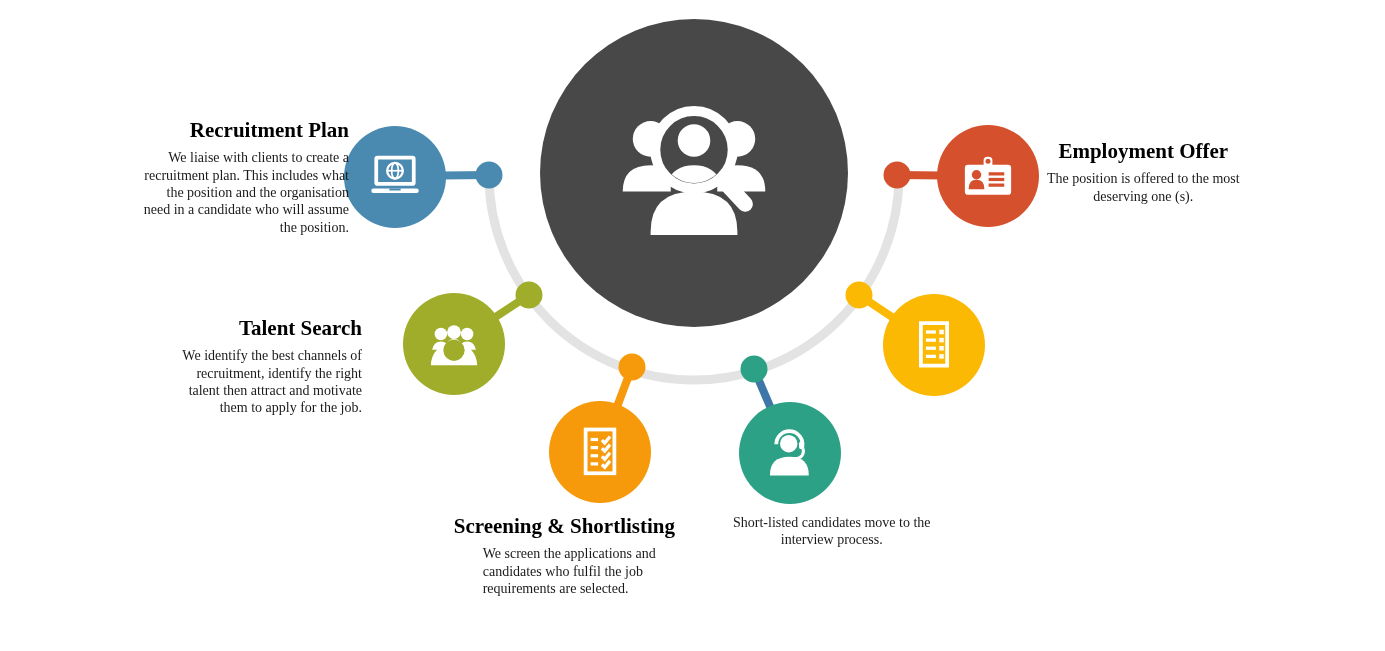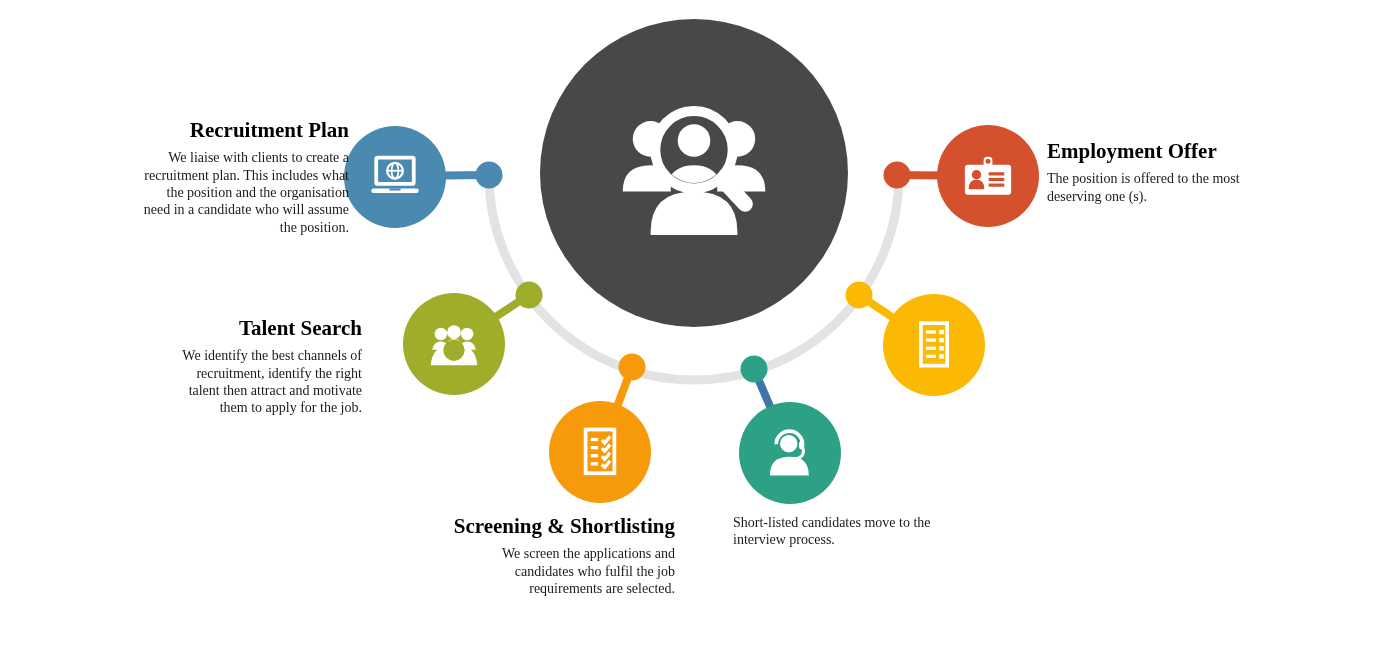--- a/index.html
+++ b/index.html
@@ -11,23 +11,23 @@
   .node{
     position:absolute;border-radius:50%;z-index:3;
     display:flex;align-items:center;justify-content:center;
   }
   .node svg{display:block;}
   .center-node{z-index:2;}
   .step-text{position:absolute;z-index:4;color:#1a1a1a;}
   .step-title{font-size:21px;font-weight:bold;color:#000;line-height:1.15;margin:0 0 7px 0;}
   .step-desc{font-size:14px;line-height:1.24;margin:0;white-space:pre-line;}
   .align-right{text-align:right;}
-  .align-left{text-align:left;}
+  .align-left{text-align:center;}
   #text-screening-shortlisting .step-title{text-align:center;}
-  #text-screening-shortlisting .step-desc{text-align:right;}
+  #text-screening-shortlisting .step-desc{text-align:left;margin-left:29px;}
   
   #text-recruitment-plan{right:1036px;top:118px;}
   #text-talent-search{right:1023px;top:316px;}
   #text-screening-shortlisting{right:710px;top:514px;}
   #text-interviewing{left:733px;top:514px;}
   #text-evaluation{left:996px;top:318px;}
   #text-employment-offer{left:1047px;top:139px;}
   #node-center{left:540px;top:19px;width:308px;height:308px;}
   #node-recruitment-plan{left:344px;top:126px;width:102px;height:102px;}
   #node-talent-search{left:403px;top:293px;width:102px;height:102px;}

